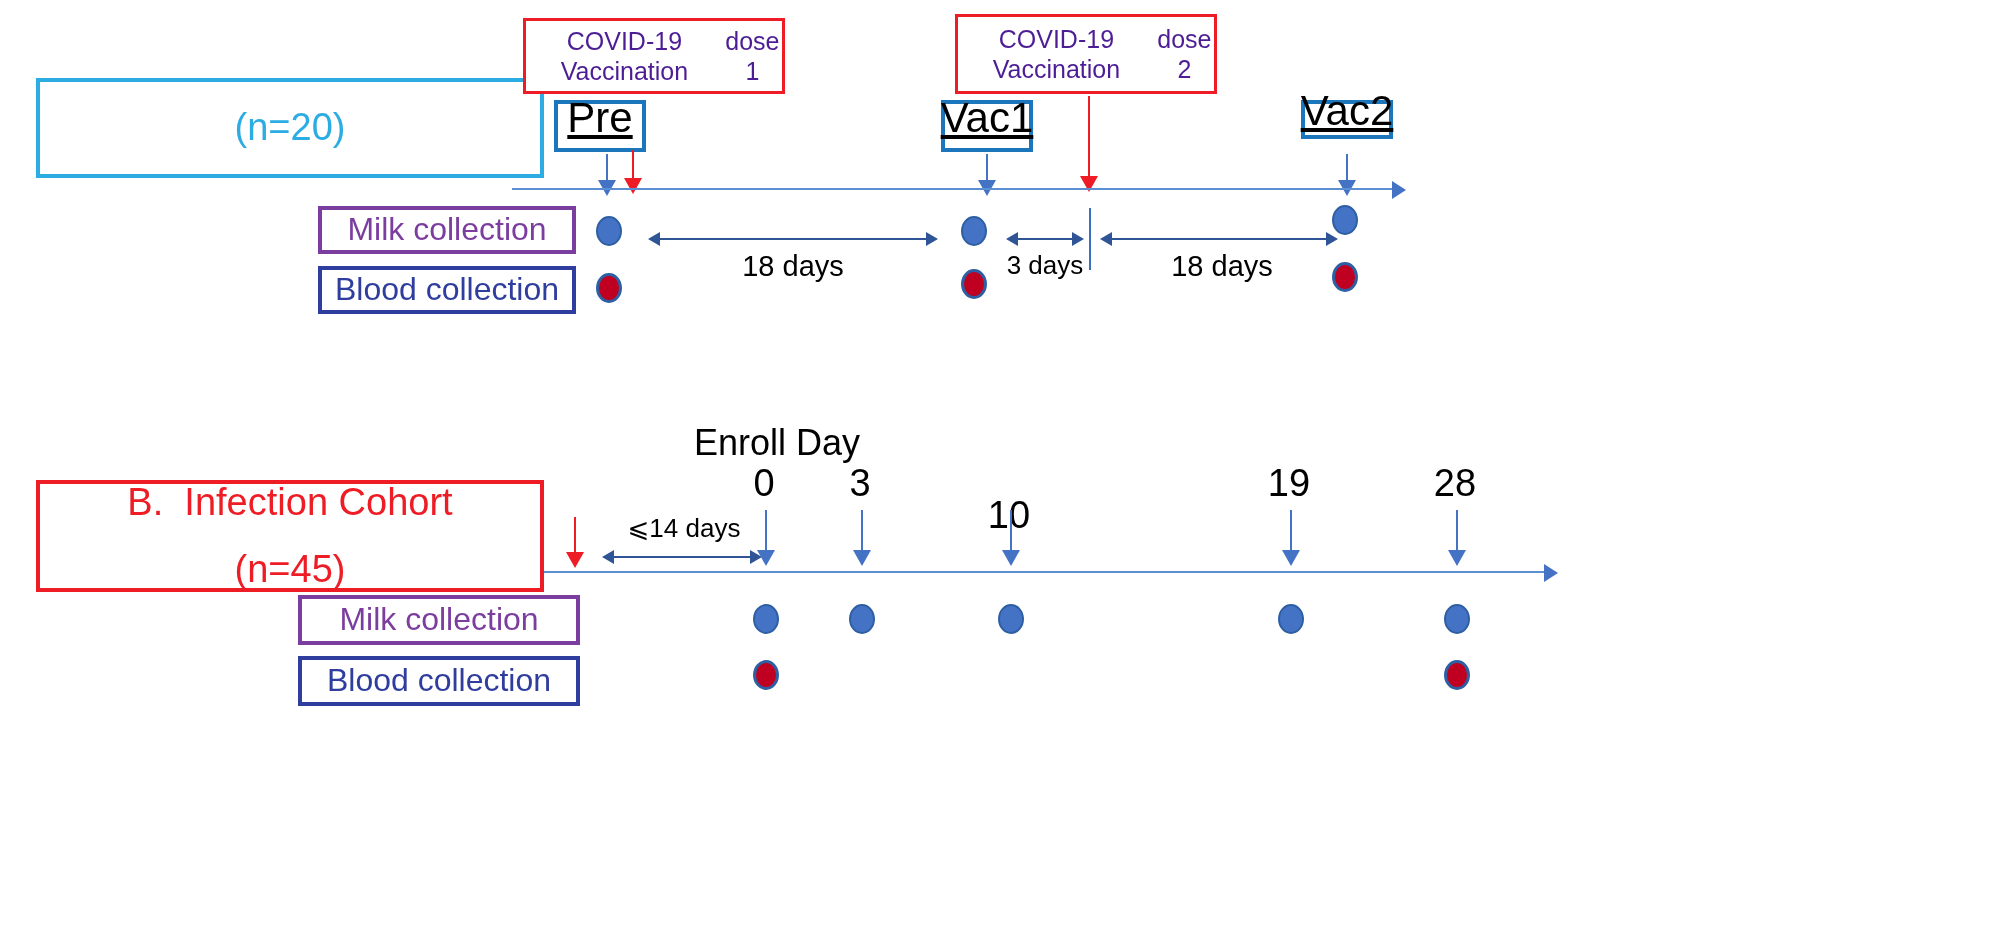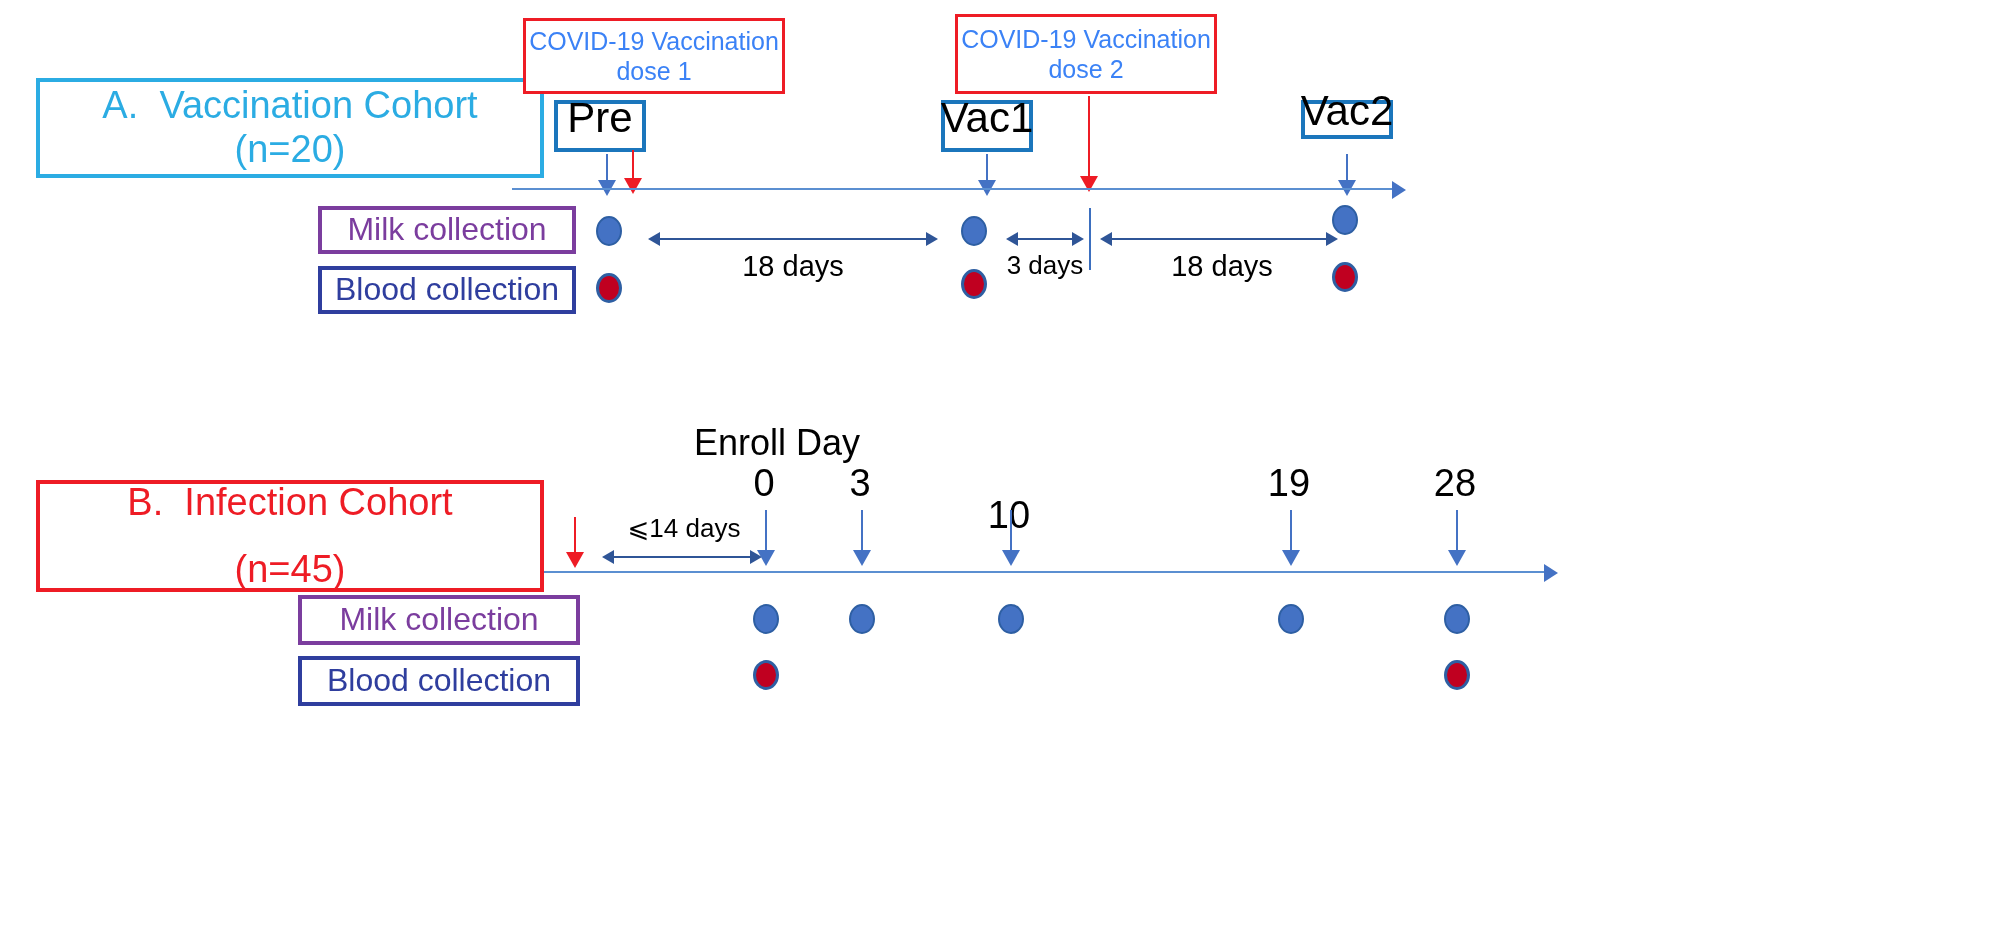--- a/index.html
+++ b/index.html
@@ -45,44 +45,45 @@
     color: #EE1C25;
     font-size: 38px;
     gap: 23px;
   }
 
   
   .callout-red {
     box-sizing: border-box;
     border: 3px solid #EE1C25;
     background: #ffffff;
-    color: #3b82f6;
+    color: #4c1d95;
     text-align: center;
     display: flex;
-    flex-direction: column;
+    flex-direction: row;
     align-items: center;
     justify-content: center;
     line-height: 1.2;
   }
   #dose1-box { left: 523px; top: 18px; width: 262px; height: 76px; font-size: 25px; }
   #dose2-box { left: 955px; top: 14px; width: 262px; height: 80px; font-size: 25px; }
   #diagnosis-box { left: 452px; top: 443px; width: 222px; height: 70px; font-size: 21px; }
 
   
   .tp-box {
     box-sizing: border-box;
     border: 4px solid #1B76BC;
     background: #ffffff;
     color: #000000;
     display: flex;
     align-items: center;
     justify-content: center;
     font-size: 42px;
     line-height: 1;
     padding-bottom: 17px;
+    text-decoration: underline;
   }
   #pre-box  { left: 554px;  top: 100px; width: 92px;  height: 52px; }
   #vac1-box { left: 941px;  top: 100px; width: 92px;  height: 52px; }
   #vac2-box { left: 1301px; top: 100px; width: 92px;  height: 39px; }
 
   
   .coll-box {
     box-sizing: border-box;
     background: #ffffff;
     display: flex;
@@ -176,21 +177,20 @@
     text-align: center;
     white-space: pre;
   }
 </style>
 </head>
 <body>
 
 <div id="canvas">
 
   <div class="abs cohort-box" id="cohort-a-box">
-    <span class="line1">A.  Vaccination Cohort</span>
     <span class="line2">(n=20)</span>
   </div>
 
   <div class="abs callout-red" id="dose1-box">
     <span>COVID-19 Vaccination</span>
     <span>dose 1</span>
   </div>
 
   <div class="abs callout-red" id="dose2-box">
     <span>COVID-19 Vaccination</span>

